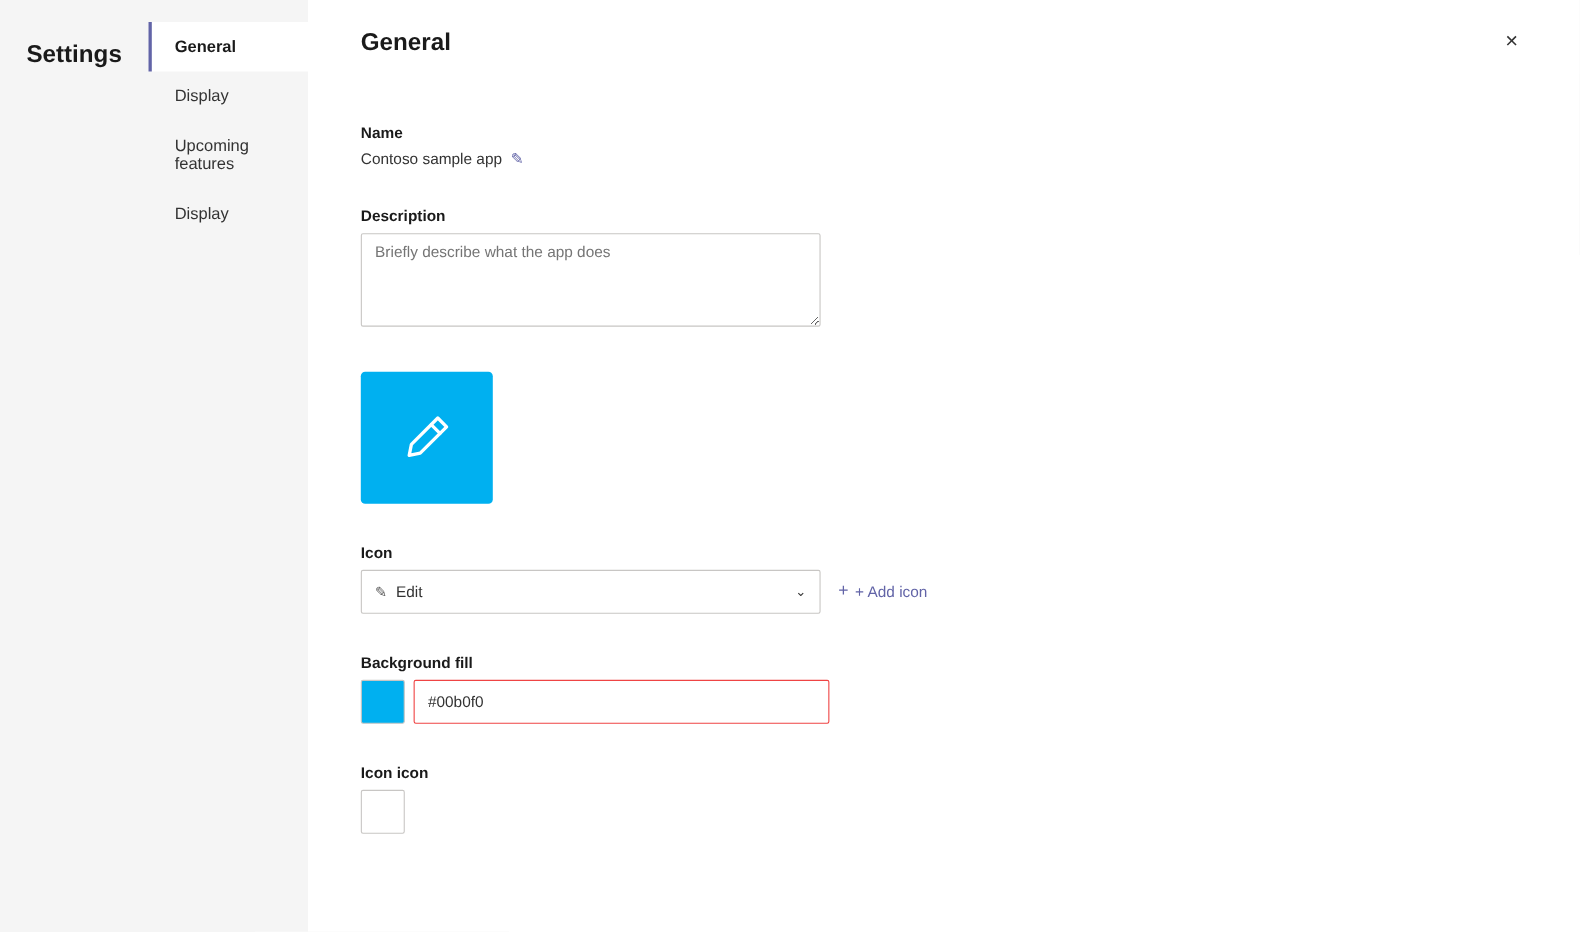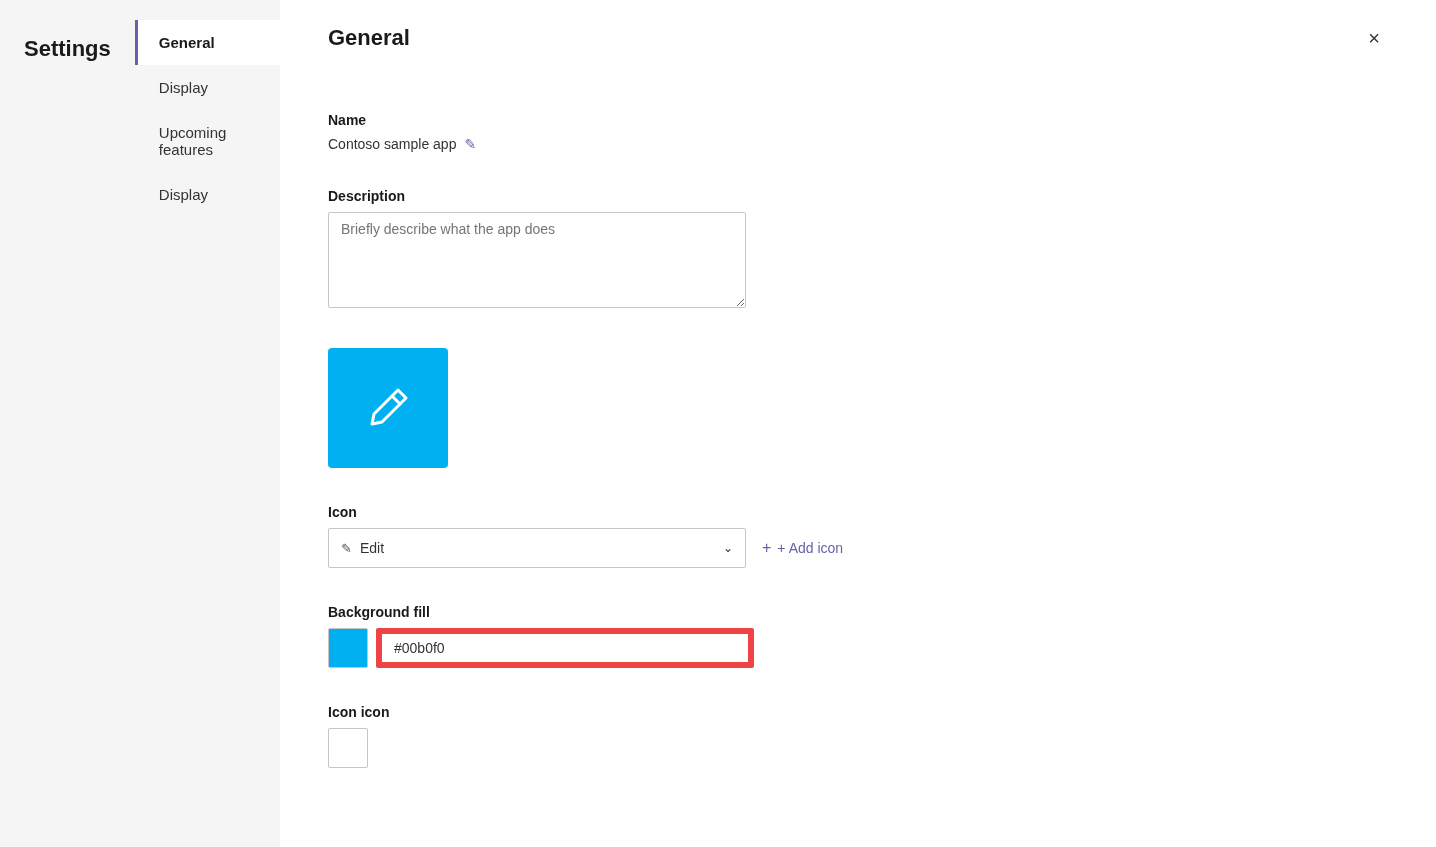--- a/index.html
+++ b/index.html
@@ -133,21 +133,21 @@
 
     .edit-pencil-icon {
       color: #6264a7;
       font-size: 14px;
       cursor: pointer;
     }
 
     
     .description-textarea {
       width: 418px;
-      height: 96px;
+      height: 85px;
       border: 1px solid #c8c6c4;
       border-radius: 2px;
       padding: 8px 12px;
       font-size: 14px;
       color: #a0a0a0;
       font-family: inherit;
       resize: both;
       outline: none;
     }
 
@@ -225,21 +225,21 @@
       height: 40px;
       border: 1px solid #c8c6c4;
       border-radius: 2px;
       cursor: pointer;
     }
 
     .color-input {
       flex: 1;
       max-width: 378px;
       height: 40px;
-      border: 6px solid #ef4444;
+      border: 1px solid #ef4444;
       border-radius: 2px;
       padding: 0 12px;
       font-size: 14px;
       color: #333;
       font-family: inherit;
       outline: none;
     }
 
     
     .main-content::-webkit-scrollbar {

